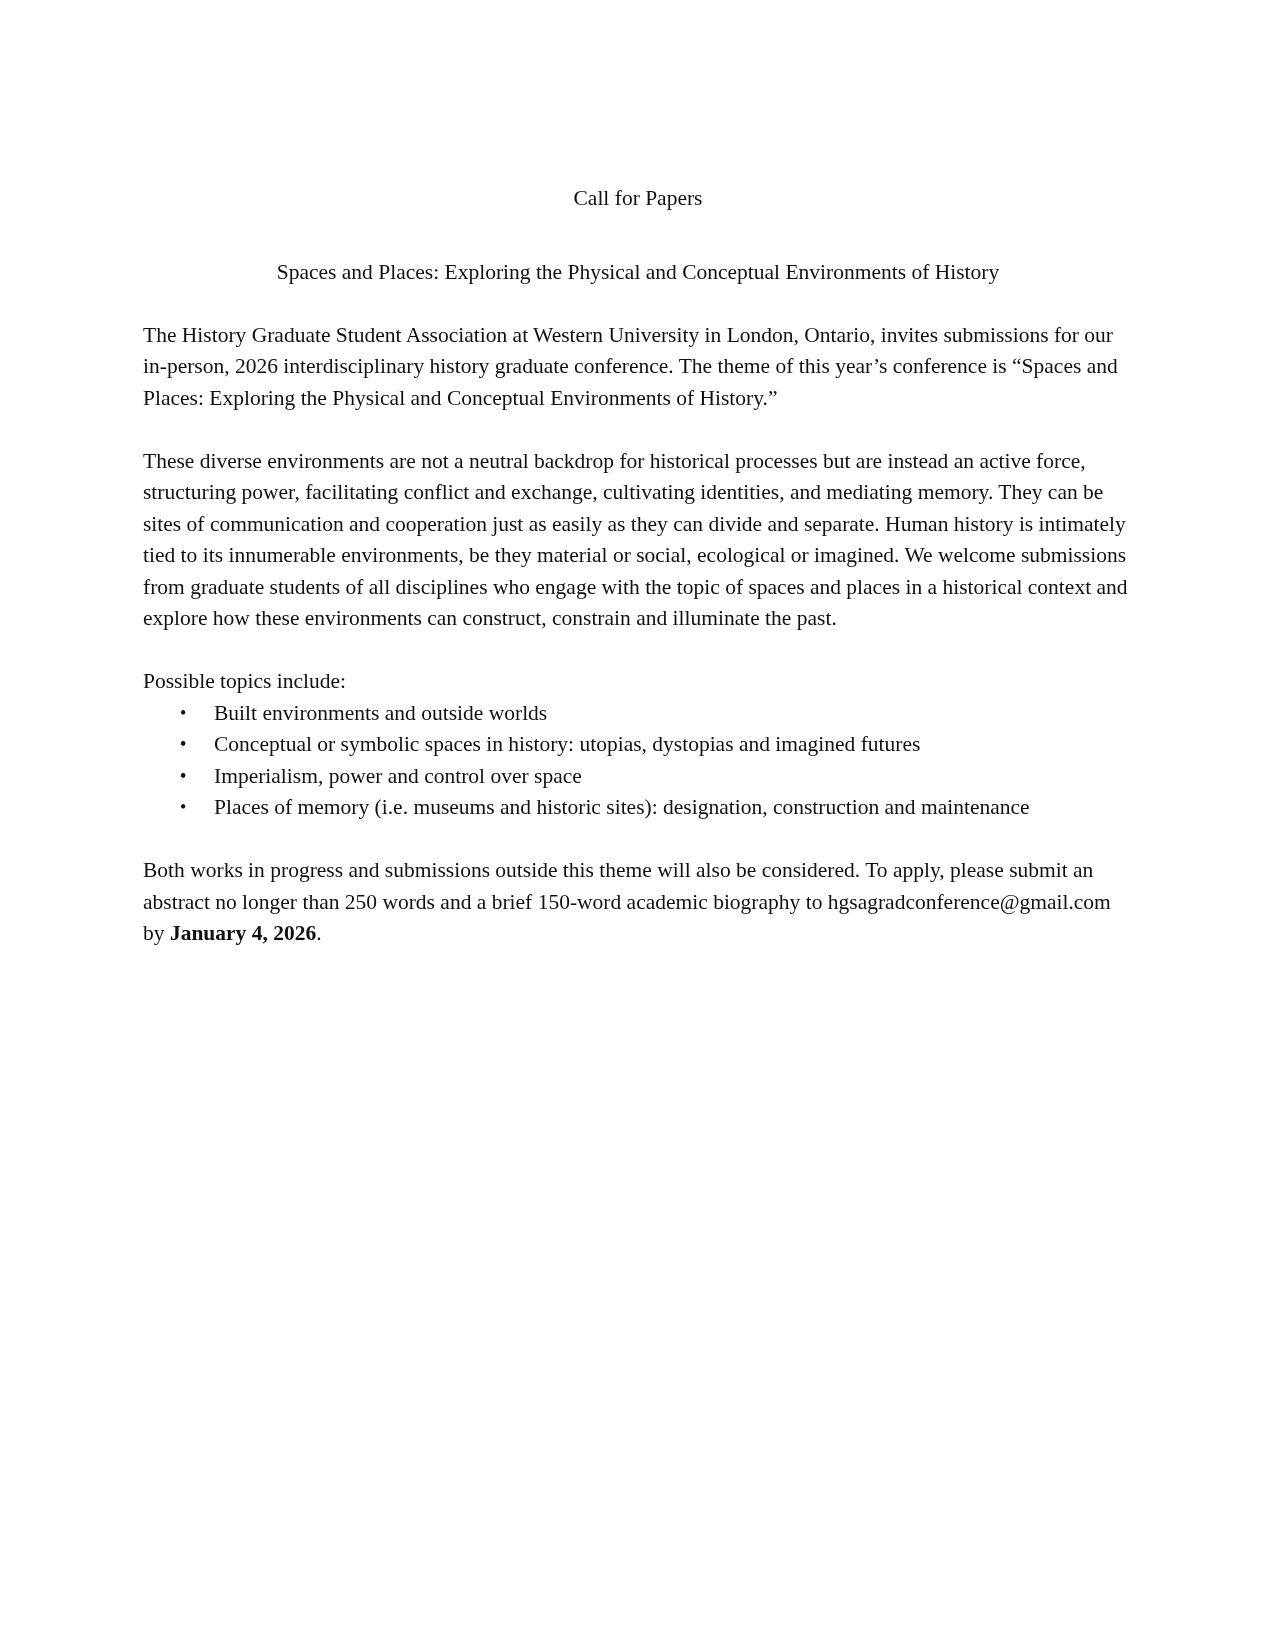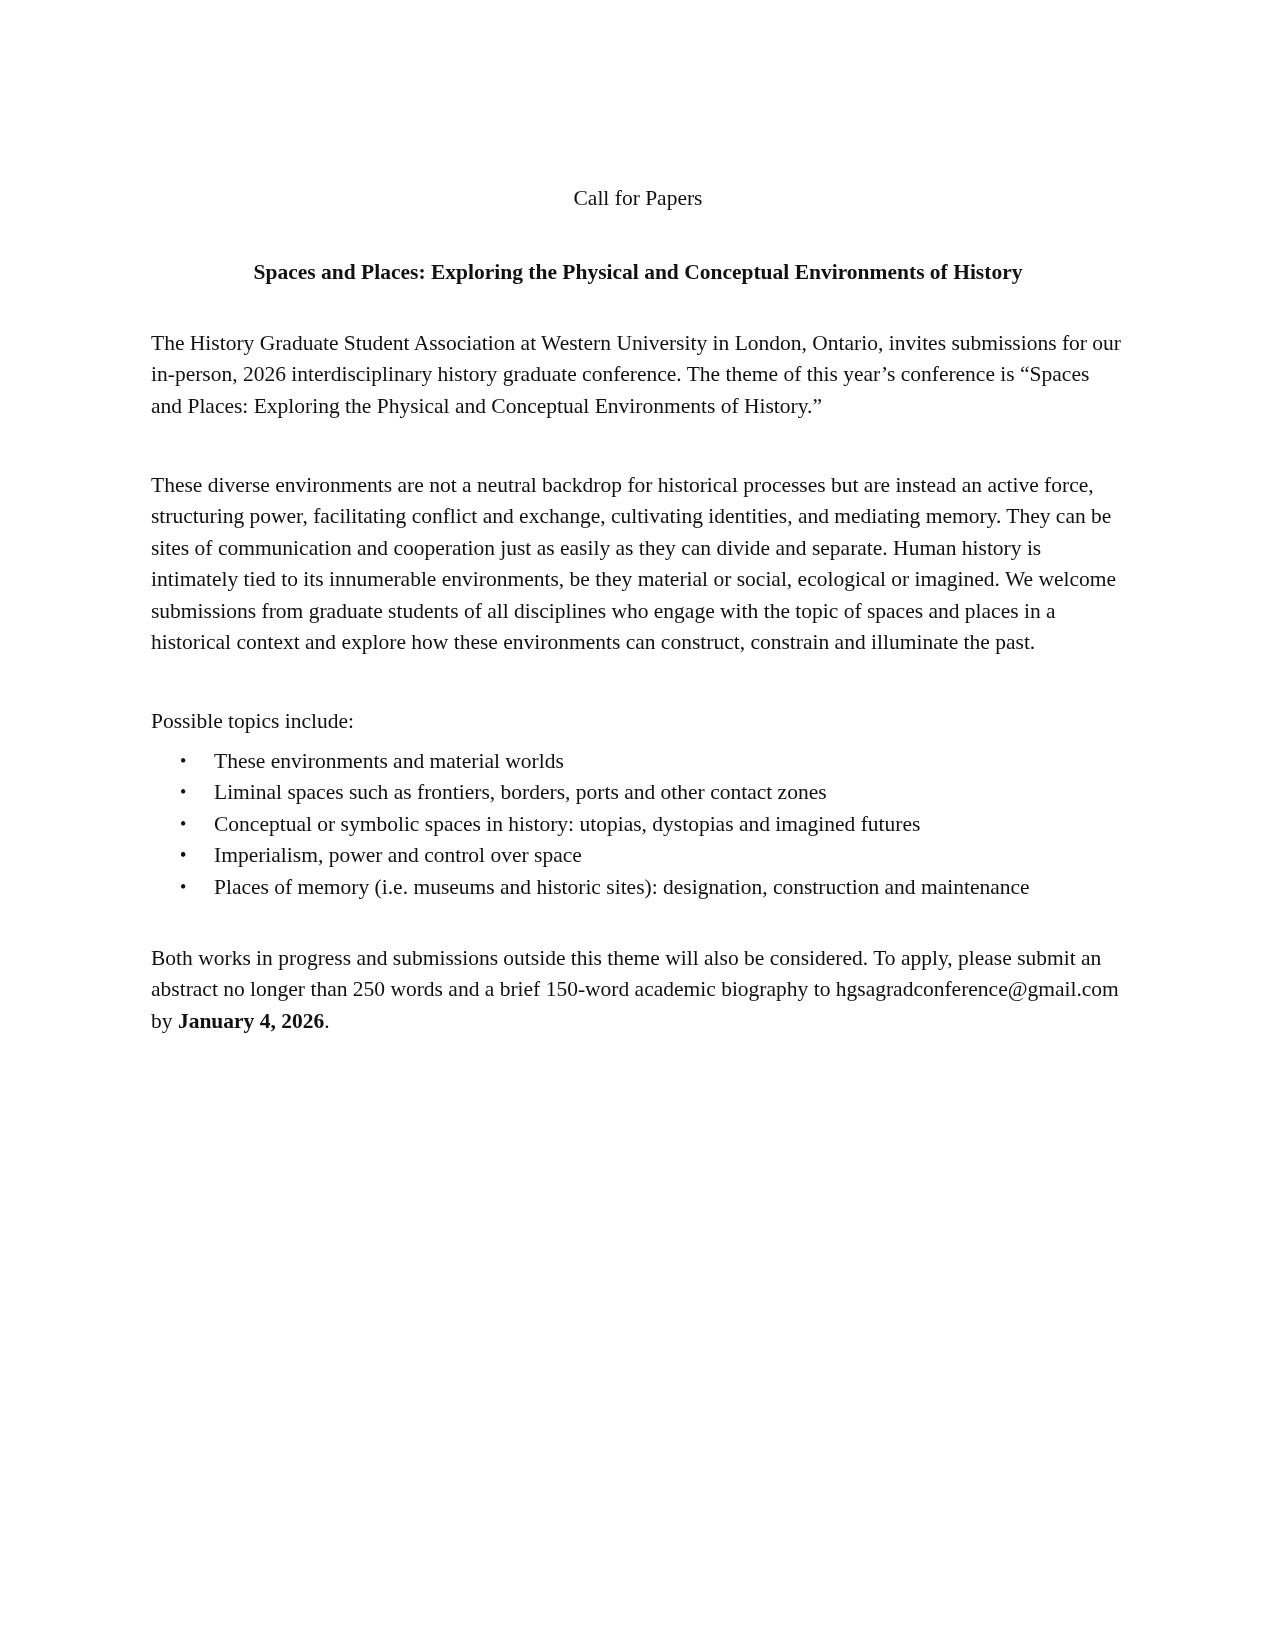--- a/index.html
+++ b/index.html
@@ -26,25 +26,25 @@
   .header {
     text-align: center;
     width: 990px;
   }
   .header .line {
     display: block;
     height: 31.5px;
     margin-top: 42px;
   }
   .header .title {
-    font-weight: bold;
+    font-weight: normal;
     text-align: center;
   }
   .para {
-    margin: 8px;
+    margin: 0;
     padding: 0;
   }
   .spacer {
     height: 31.5px;
   }
   .topics-list {
     list-style: none;
     margin: 0;
     padding: 0;
   }
@@ -81,25 +81,24 @@
 
   <p class="para">These diverse environments are not a neutral backdrop for historical processes but are instead an active force, structuring power, facilitating conflict and exchange, cultivating identities, and mediating memory. They can be sites of communication and cooperation just as easily as they can divide and separate. Human history is intimately tied to its innumerable environments, be they material or social, ecological or imagined. We welcome submissions from graduate students of all disciplines who engage with the topic of spaces and places in a historical context and explore how these environments can construct, constrain and illuminate the past.</p>
 
   <div class="spacer"></div>
 
   <p class="para">Possible topics include:</p>
 
   <ul class="topics-list">
     <li class="topic-item">
       <span class="bullet">•</span>
-      <span>These environments and material worlds</span>
+      <span>Built environments and outside worlds</span>
     </li>
     <li class="topic-item">
       <span class="bullet">•</span>
-      <span>Liminal spaces such as frontiers, borders, ports and other contact zones</span>
     </li>
     <li class="topic-item">
       <span class="bullet">•</span>
       <span>Conceptual or symbolic spaces in history: utopias, dystopias and imagined futures</span>
     </li>
     <li class="topic-item">
       <span class="bullet">•</span>
     </li>
     <li class="topic-item">
       <span class="bullet">•</span>

